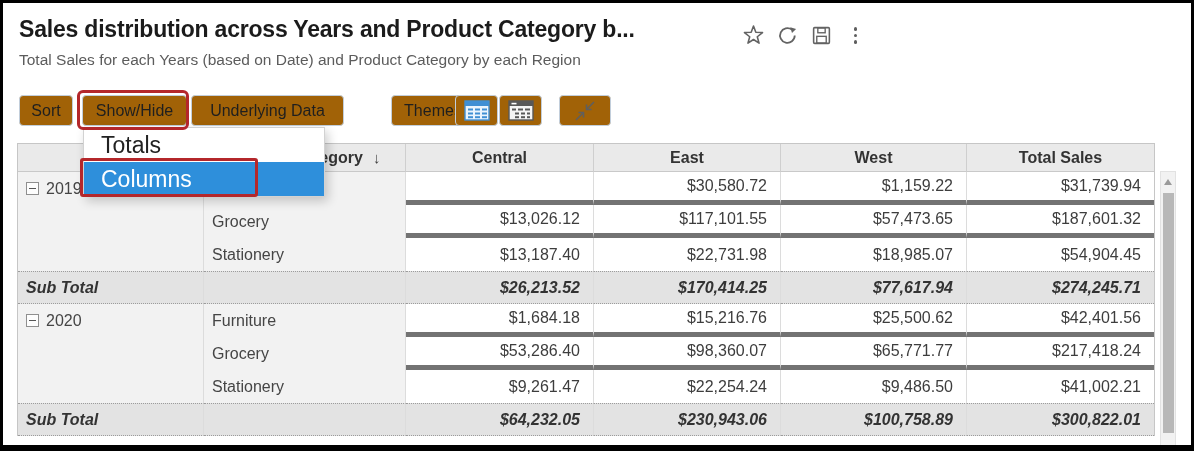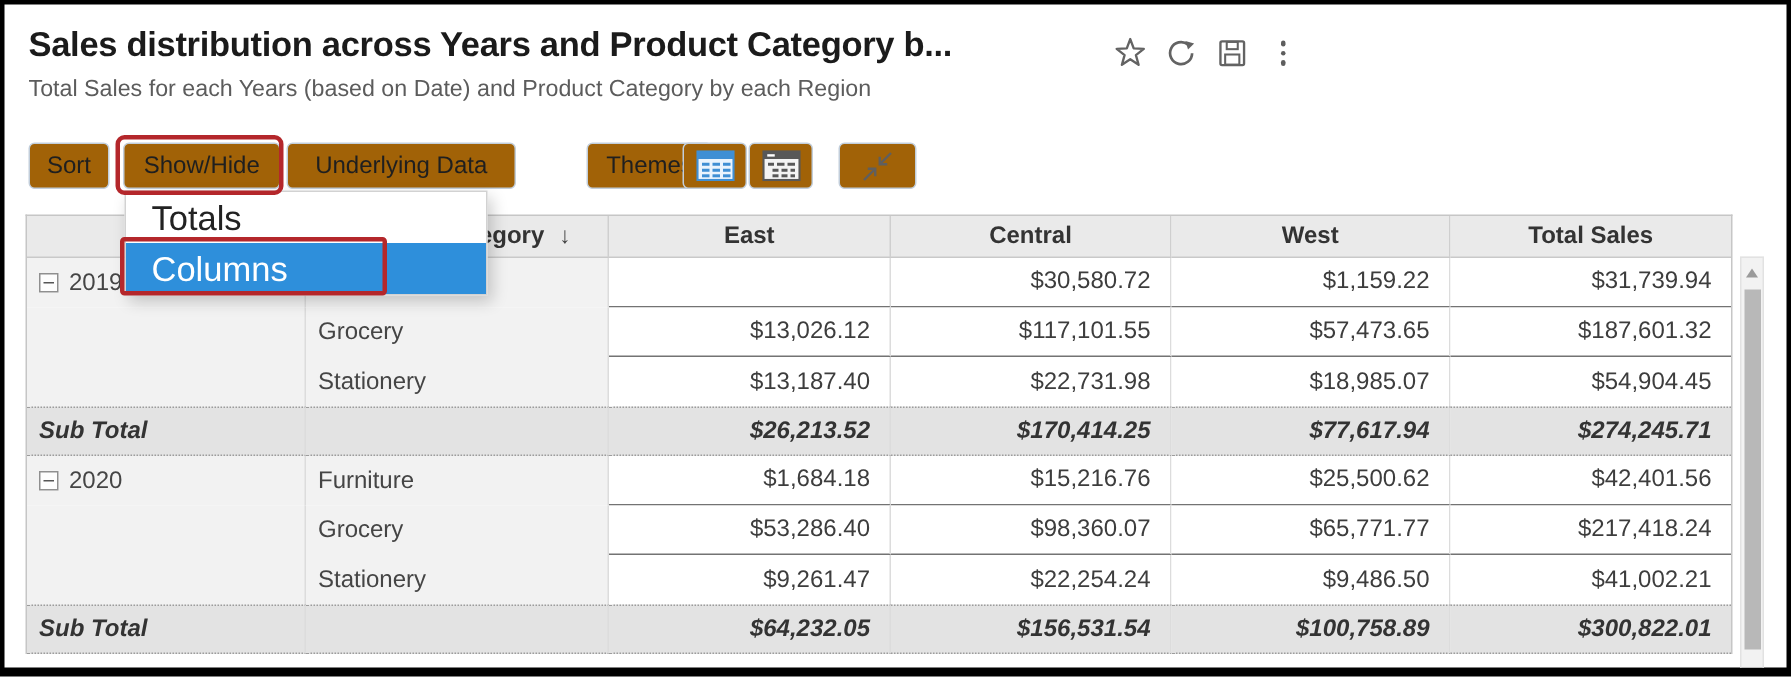--- a/index.html
+++ b/index.html
@@ -70,21 +70,21 @@
   }
   .c { display: flex; align-items: center; border-right: 1px solid #dcdcdc; overflow: hidden; }
   .c.last { border-right: none; }
   .hc {
     background: #eaeaea; font-weight: 700; color: #333;
     justify-content: center; border-right: 1px solid #cfcfcf;
     border-bottom: 1px solid #c9c9c9; cursor: pointer;
   }
   .rl { background: #f2f2f2; color: #454545; padding-left: 8px; }
   .num { background: #fff; color: #3d3d3d; justify-content: flex-end; padding-right: 13px; }
-  .bb { border-bottom: 1px solid #737373; }
+  .bb { border-bottom: 5px solid #737373; }
   .st { background: #e3e3e3 !important; font-weight: 700; color: #333;
         border-top: 1px dotted #9c9c9c; border-bottom: 1px dotted #9c9c9c; font-style: italic; }
   .minusbox {
     width: 13px; height: 13px; border: 1px solid #8f8f8f; background: #fdfdfd;
     display: inline-flex; align-items: center; justify-content: center;
     margin-right: 7px; flex: 0 0 auto; cursor: pointer; position: relative;
   }
   .minusbox::after { content: ""; width: 7px; height: 1.5px; background: #555; }
   .sort-arrow { margin-left: 10px; font-weight: 400; color: #444; font-size: 15px; }
   
@@ -197,24 +197,24 @@
   <div class="pivot">
 
     <div class="c hc">
         <span>Years</span>
       </div>
     <div class="c hc">
       <span>Product Category</span>
       <span class="sort-arrow">↓</span>
     </div>
     <div class="c hc">
+        <span>Central</span>
+      </div>
+    <div class="c hc">
         <span>East</span>
-      </div>
-    <div class="c hc">
-        <span>Central</span>
       </div>
     <div class="c hc">
         <span>West</span>
       </div>
     <div class="c hc last">
         <span>Total Sales</span>
       </div>
 
     <div class="c rl">
       <span class="minusbox"></span>
@@ -267,21 +267,21 @@
     <div class="c rl"></div>
     <div class="c rl">Stationery</div>
     <div class="c num">$9,261.47</div>
     <div class="c num">$22,254.24</div>
     <div class="c num">$9,486.50</div>
     <div class="c num last">$41,002.21</div>
 
     <div class="c rl st">Sub Total</div>
     <div class="c rl st"></div>
     <div class="c num st">$64,232.05</div>
-    <div class="c num st">$156,531.54</div>
+    <div class="c num st">$230,943.06</div>
     <div class="c num st">$100,758.89</div>
     <div class="c num st last">$300,822.01</div>
   </div>
 
   <div class="sb-track">
     <span class="sb-arrow"></span>
     <span class="sb-thumb"></span>
   </div>
 
   <div class="menu">

